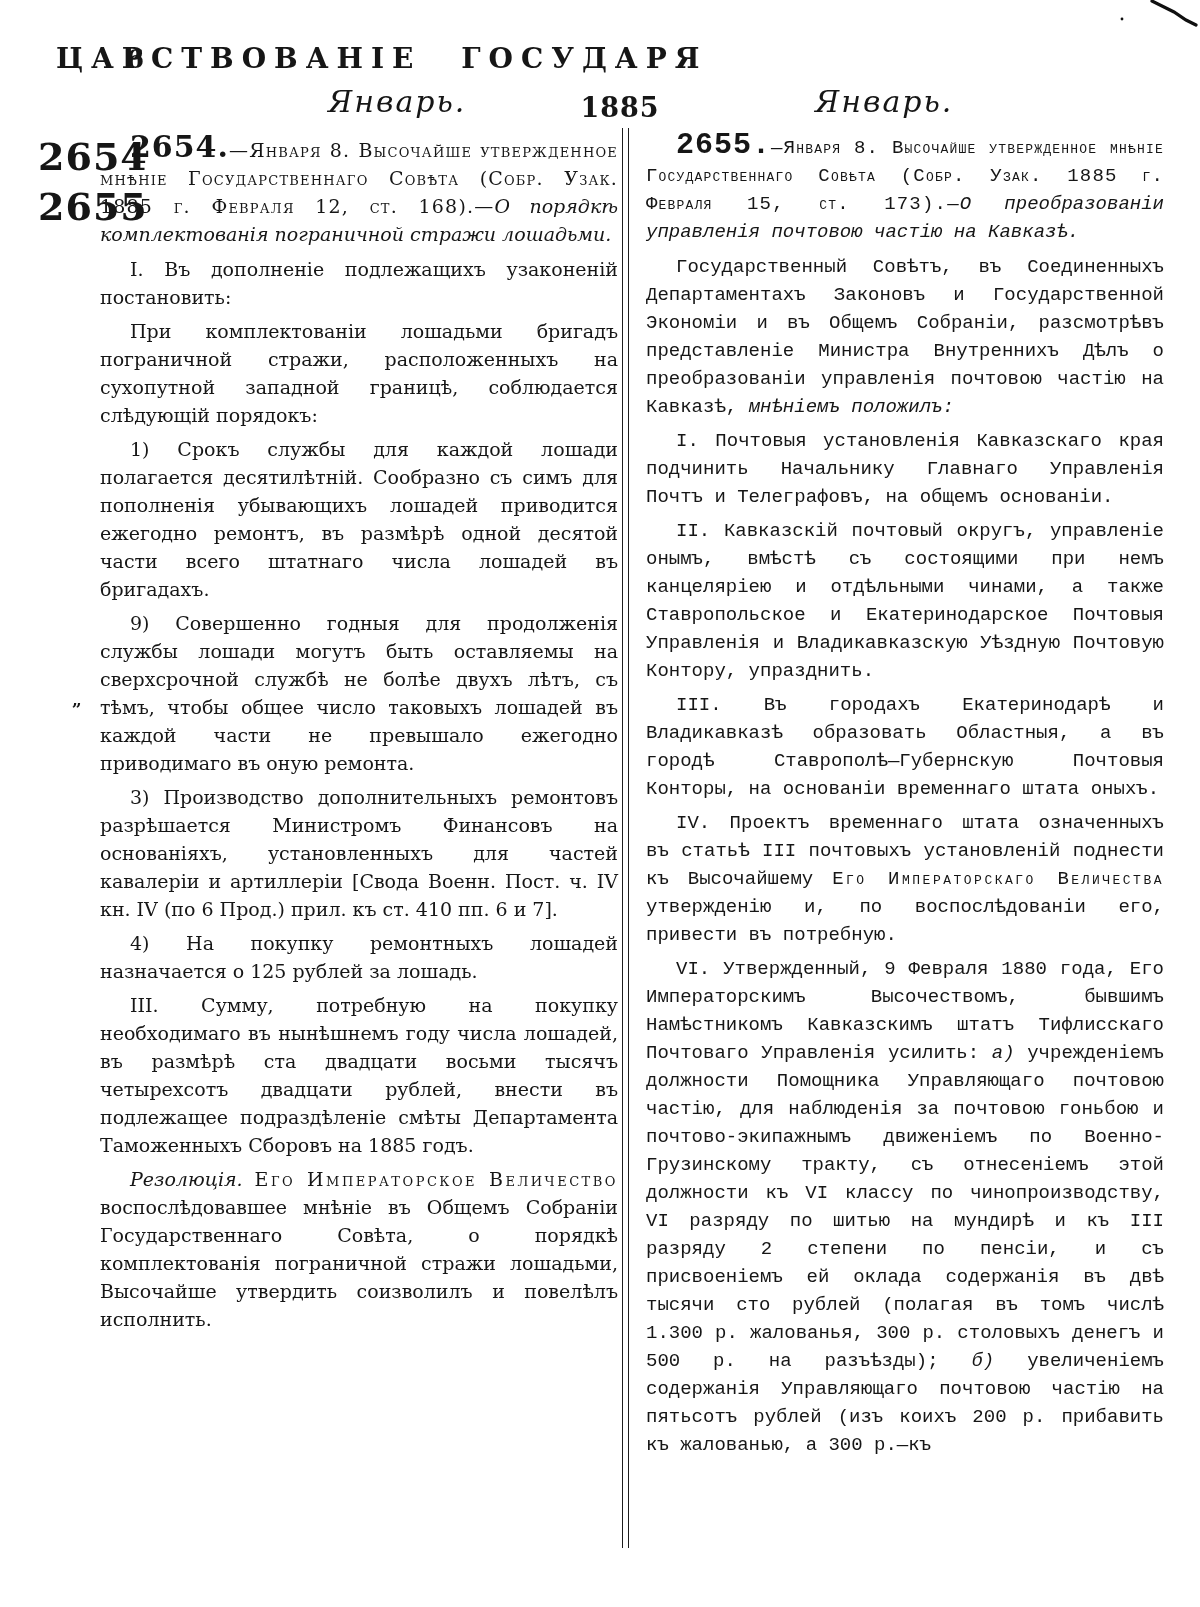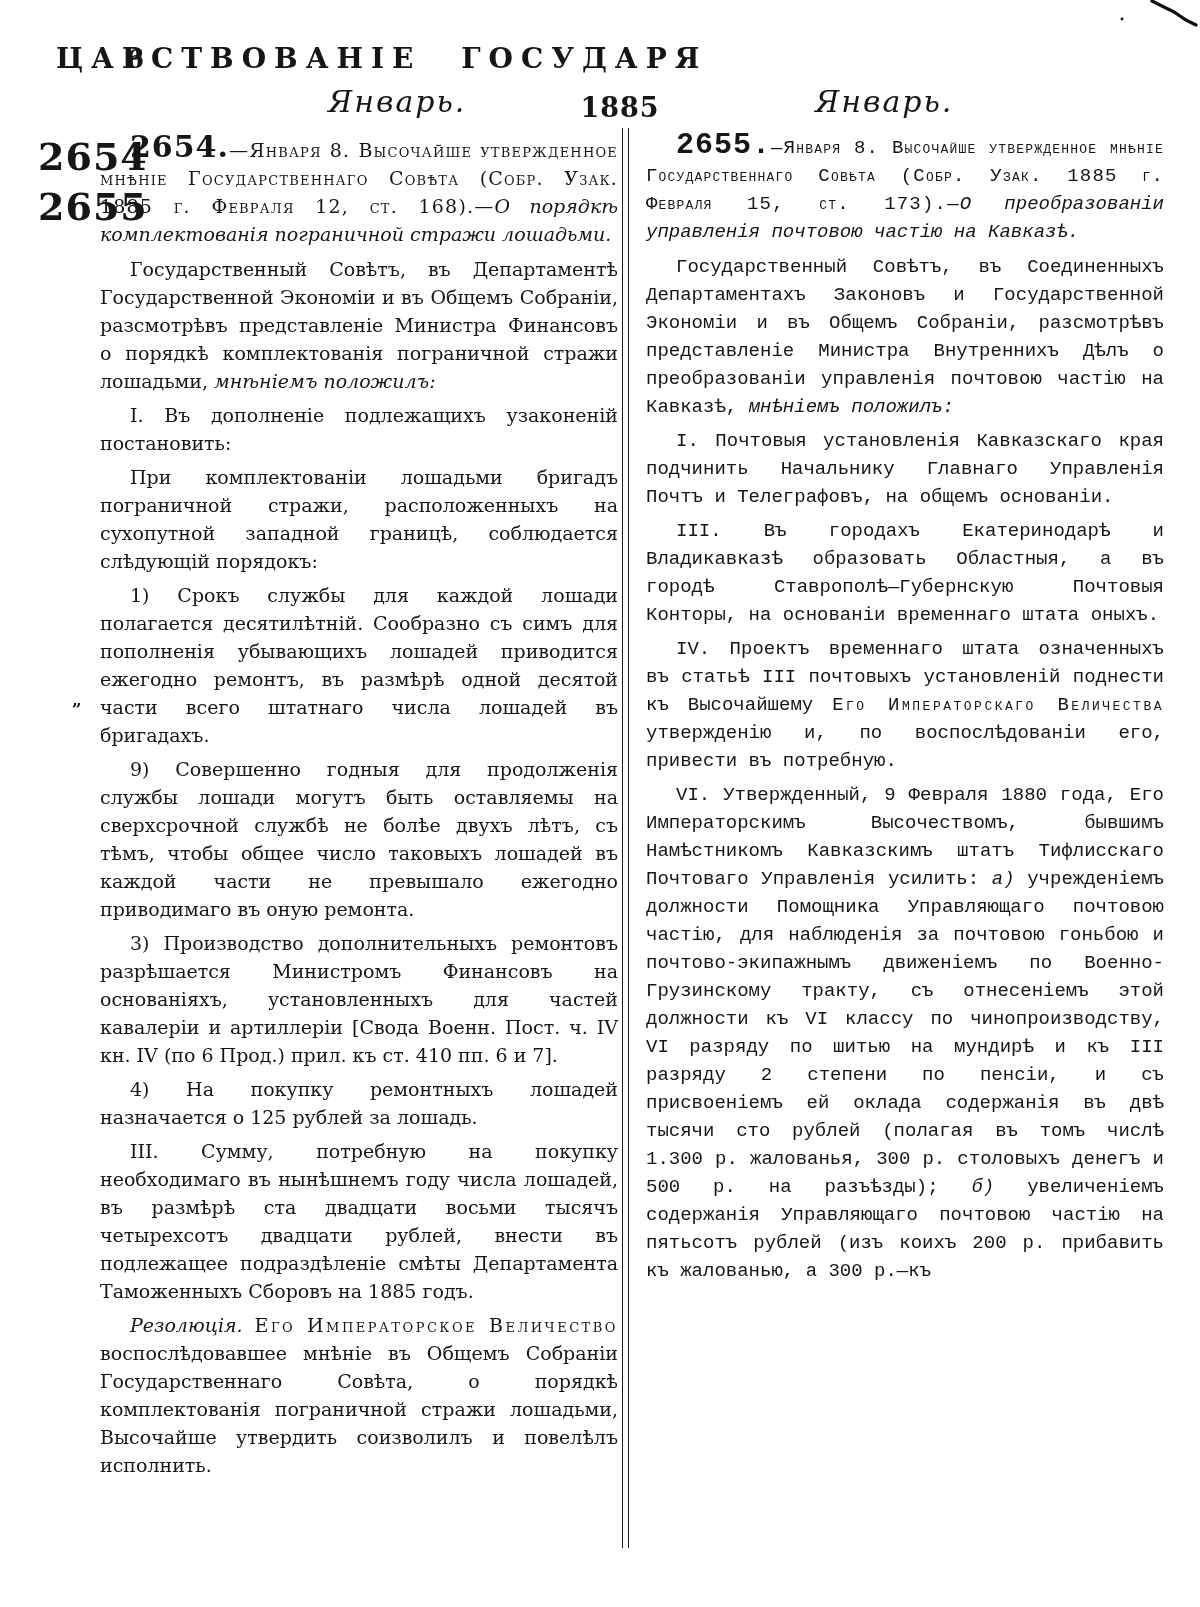--- a/index.html
+++ b/index.html
@@ -104,39 +104,39 @@
     <div class="margin-number">2654</div>
     <div class="margin-number">2655</div>
   </div>
   <div class="margin-ink-speck">„</div>
 
   <div class="column-divider"></div>
 
   <div class="column left">
     <p class="entry-head"><span class="entry-num">2654.</span><span class="caps">—Января 8. Высочайше утвержденное мнѣніе Государственнаго Совѣта (Собр. Узак. 1885 г. Февраля 12, ст. 168).—</span><span class="entry-title">О порядкѣ комплектованія пограничной стражи лошадьми.</span></p>
 
-    <p><span>Государственный Совѣтъ, въ Департаментѣ Государственной Экономіи и въ Общемъ Собраніи, разсмотрѣвъ представленіе Министра Финансовъ о порядкѣ комплектованія пограничной стражи лошадьми, </span><span class="it">мнѣніемъ положилъ:</span></p>
 
     <p>I. Въ дополненіе подлежащихъ узаконеній постановить:</p>
     <p>При комплектованіи лошадьми бригадъ пограничной стражи, расположенныхъ на сухопутной западной границѣ, соблюдается слѣдующій порядокъ:</p>
     <p>1) Срокъ службы для каждой лошади полагается десятилѣтній. Сообразно съ симъ для пополненія убывающихъ лошадей приводится ежегодно ремонтъ, въ размѣрѣ одной десятой части всего штатнаго числа лошадей въ бригадахъ.</p>
     <p>9) Совершенно годныя для продолженія службы лошади могутъ быть оставляемы на сверхсрочной службѣ не болѣе двухъ лѣтъ, съ тѣмъ, чтобы общее число таковыхъ лошадей въ каждой части не превышало ежегодно приводимаго въ оную ремонта.</p>
     <p>3) Производство дополнительныхъ ремонтовъ разрѣшается Министромъ Финансовъ на основаніяхъ, установленныхъ для частей кавалеріи и артиллеріи [Свода Военн. Пост. ч. IV кн. IV (по 6 Прод.) прил. къ ст. 410 пп. 6 и 7].</p>
     <p>4) На покупку ремонтныхъ лошадей назначается о 125 рублей за лошадь.</p>
     <p>III. Сумму, потребную на покупку необходимаго въ нынѣшнемъ году числа лошадей, въ размѣрѣ ста двадцати восьми тысячъ четырехсотъ двадцати рублей, внести въ подлежащее подраздѣленіе смѣты Департамента Таможенныхъ Сборовъ на 1885 годъ.</p>
 
     <p><span class="it">Резолюція.</span><span class="sc"> Его Императорское Величество</span><span> воспослѣдовавшее мнѣніе въ Общемъ Собраніи Государственнаго Совѣта, о порядкѣ комплектованія пограничной стражи лошадьми, Высочайше утвердить соизволилъ и повелѣлъ исполнить.</span></p>
   </div>
 
   <div class="column right">
     <p class="entry-head"><span class="entry-num">2655.</span><span class="caps">—Января 8. Высочайше утвержденное мнѣніе Государственнаго Совѣта (Собр. Узак. 1885 г. Февраля 15, ст. 173).—</span><span class="entry-title">О преобразованіи управленія почтовою частію на Кавказѣ.</span></p>
 
     <p><span>Государственный Совѣтъ, въ Соединенныхъ Департаментахъ Законовъ и Государственной Экономіи и въ Общемъ Собраніи, разсмотрѣвъ представленіе Министра Внутреннихъ Дѣлъ о преобразованіи управленія почтовою частію на Кавказѣ, </span><span class="it">мнѣніемъ положилъ:</span></p>
 
     <p>I. Почтовыя установленія Кавказскаго края подчинить Начальнику Главнаго Управленія Почтъ и Телеграфовъ, на общемъ основаніи.</p>
+    <p>II. Кавказскій почтовый округъ, управленіе онымъ, вмѣстѣ съ состоящими при немъ канцеляріею и отдѣльными чинами, а также Ставропольское и Екатеринодарское Почтовыя Управленія и Владикавказскую Уѣздную Почтовую Контору, упразднить.</p>
     <p>III. Въ городахъ Екатеринодарѣ и Владикавказѣ образовать Областныя, а въ городѣ Ставрополѣ—Губернскую Почтовыя Конторы, на основаніи временнаго штата оныхъ.</p>
 
     <p><span>IV. Проектъ временнаго штата означенныхъ въ статьѣ III почтовыхъ установленій поднести къ Высочайшему </span><span class="sc">Его Императорскаго Величества</span><span> утвержденію и, по воспослѣдованіи его, привести въ потребную.</span></p>
 
 
     <p><span>VI. Утвержденный, 9 Февраля 1880 года, Его Императорскимъ Высочествомъ, бывшимъ Намѣстникомъ Кавказскимъ штатъ Тифлисскаго Почтоваго Управленія усилить: </span><span class="it">а)</span><span> учрежденіемъ должности Помощника Управляющаго почтовою частію, для наблюденія за почтовою гоньбою и почтово-экипажнымъ движеніемъ по Военно-Грузинскому тракту, съ отнесеніемъ этой должности къ VI классу по чинопроизводству, VI разряду по шитью на мундирѣ и къ III разряду 2 степени по пенсіи, и съ присвоеніемъ ей оклада содержанія въ двѣ тысячи сто рублей (полагая въ томъ числѣ 1.300 р. жалованья, 300 р. столовыхъ денегъ и 500 р. на разъѣзды); </span><span class="it">б)</span><span> увеличеніемъ содержанія Управляющаго почтовою частію на пятьсотъ рублей (изъ коихъ 200 р. прибавить къ жалованью, а 300 р.—къ</span></p>
   </div>
 
 </div>
 

